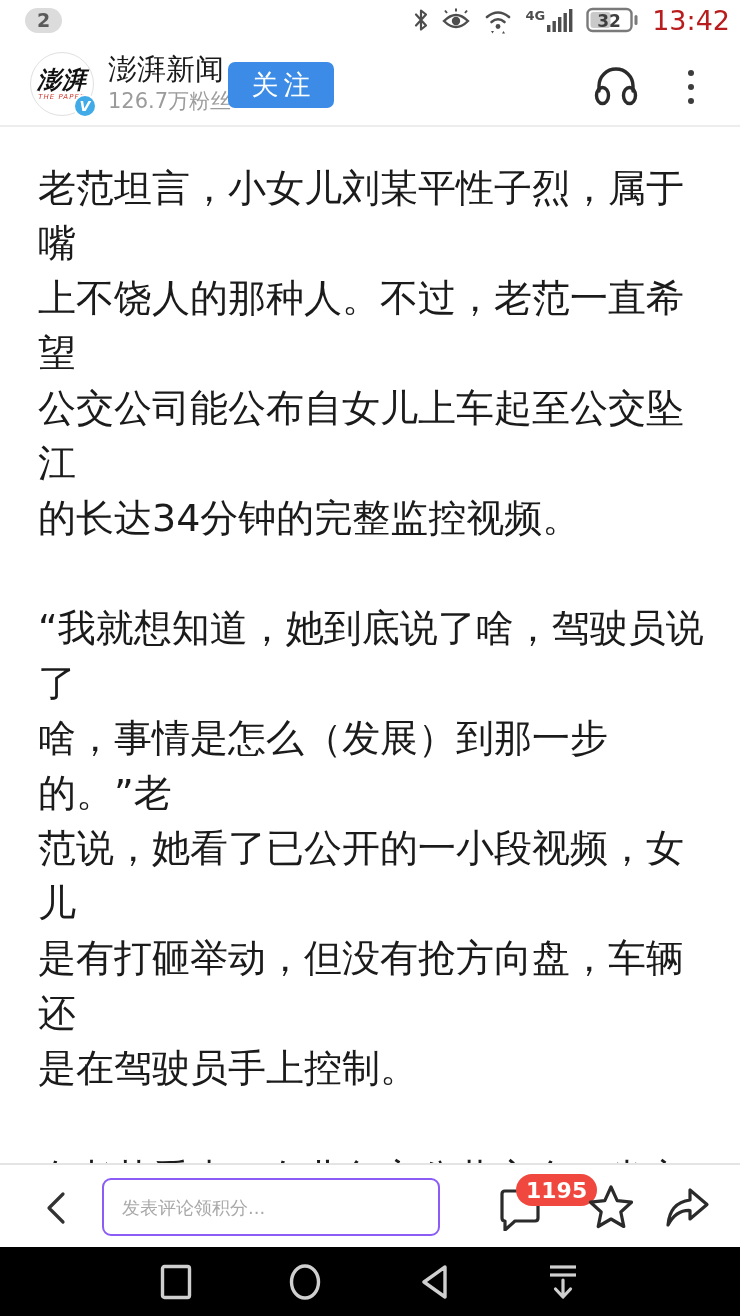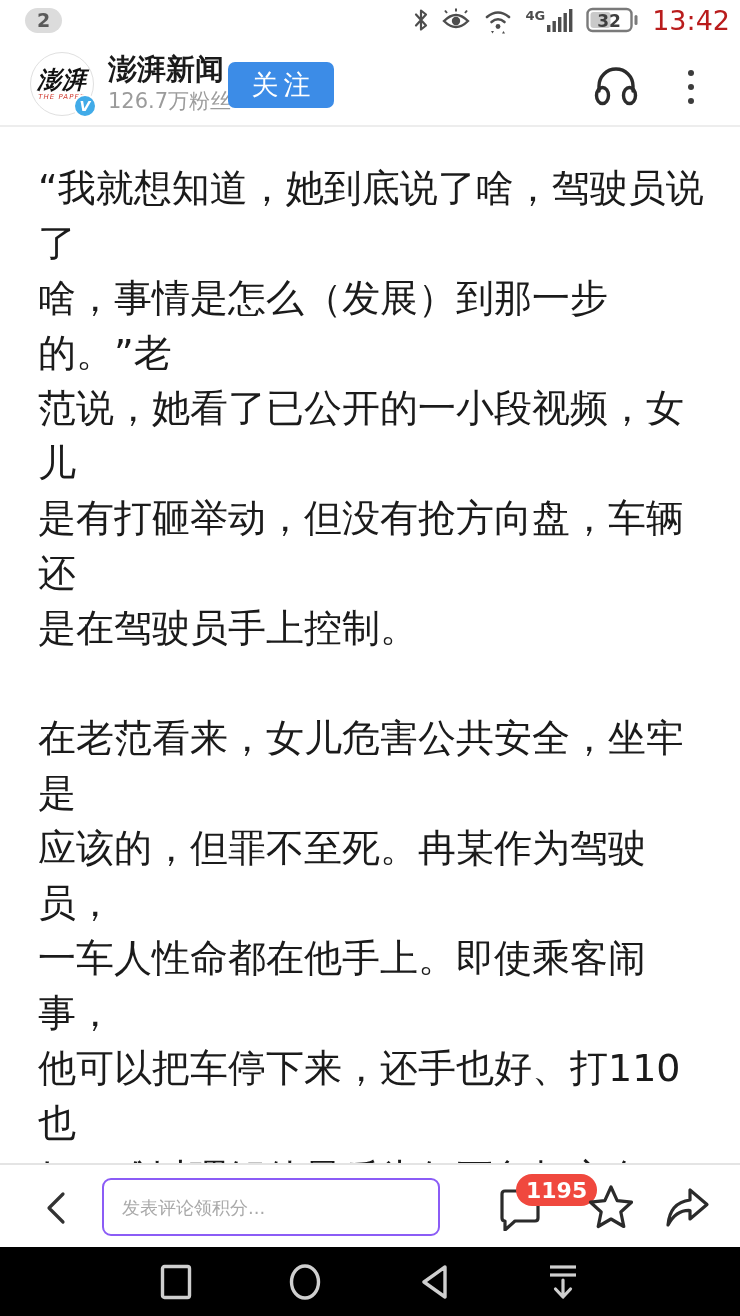--- a/index.html
+++ b/index.html
@@ -41,21 +41,21 @@
   }
   .avatar-cn { font-size:24px; font-weight:bold; color:#111; line-height:26px; letter-spacing:1px; }
   .avatar-en { font-size:7px; color:#d03a2f; letter-spacing:1px; }
   .v-badge {
     position:absolute; right:-4px; bottom:-3px; width:24px; height:24px;
     border-radius:50%; background:#41abe8; border:2px solid #fff;
     color:#fff; font-size:14px; font-weight:bold;
     display:flex; align-items:center; justify-content:center;
   }
   .header-texts { position:absolute; left:108px; top:11px; }
-  .header-title { font-size:29px; color:#1a1a1a; font-weight:700; line-height:36px; }
+  .header-title { font-size:29px; color:#1a1a1a; font-weight:400; line-height:36px; }
   .header-sub { font-size:21px; color:#9b9b9b; line-height:28px; }
   .follow-btn {
     position:absolute; left:228px; top:22px; width:106px; height:46px;
     background:#3c8ce7; border:none; border-radius:7px;
     color:#ffffff; font-size:27px; letter-spacing:5px;
     display:flex; align-items:center; justify-content:center; padding-left:5px;
     font-family:inherit;
   }
   .listen-btn { position:absolute; left:592px; top:24px; }
   .kebab-btn { position:absolute; left:678px; top:22px; width:26px; height:50px;
@@ -171,20 +171,24 @@
     </svg>
   </span>
   <span class="kebab-btn">
       <i></i>
       <i></i>
       <i></i>
     </span>
 </div>
 
 <div class="article">
+  <p>老范坦言，小女儿刘某平性子烈，属于嘴
+上不饶人的那种人。不过，老范一直希望
+公交公司能公布自女儿上车起至公交坠江
+的长达34分钟的完整监控视频。</p>
   <p>“我就想知道，她到底说了啥，驾驶员说了
 啥，事情是怎么（发展）到那一步的。”老
 范说，她看了已公开的一小段视频，女儿
 是有打砸举动，但没有抢方向盘，车辆还
 是在驾驶员手上控制。</p>
   <p>在老范看来，女儿危害公共安全，坐牢是
 应该的，但罪不至死。冉某作为驾驶员，
 一车人性命都在他手上。即使乘客闹事，
 他可以把车停下来，还手也好、打110也
 好，难以理解他最后为何要急打方向盘。</p>

